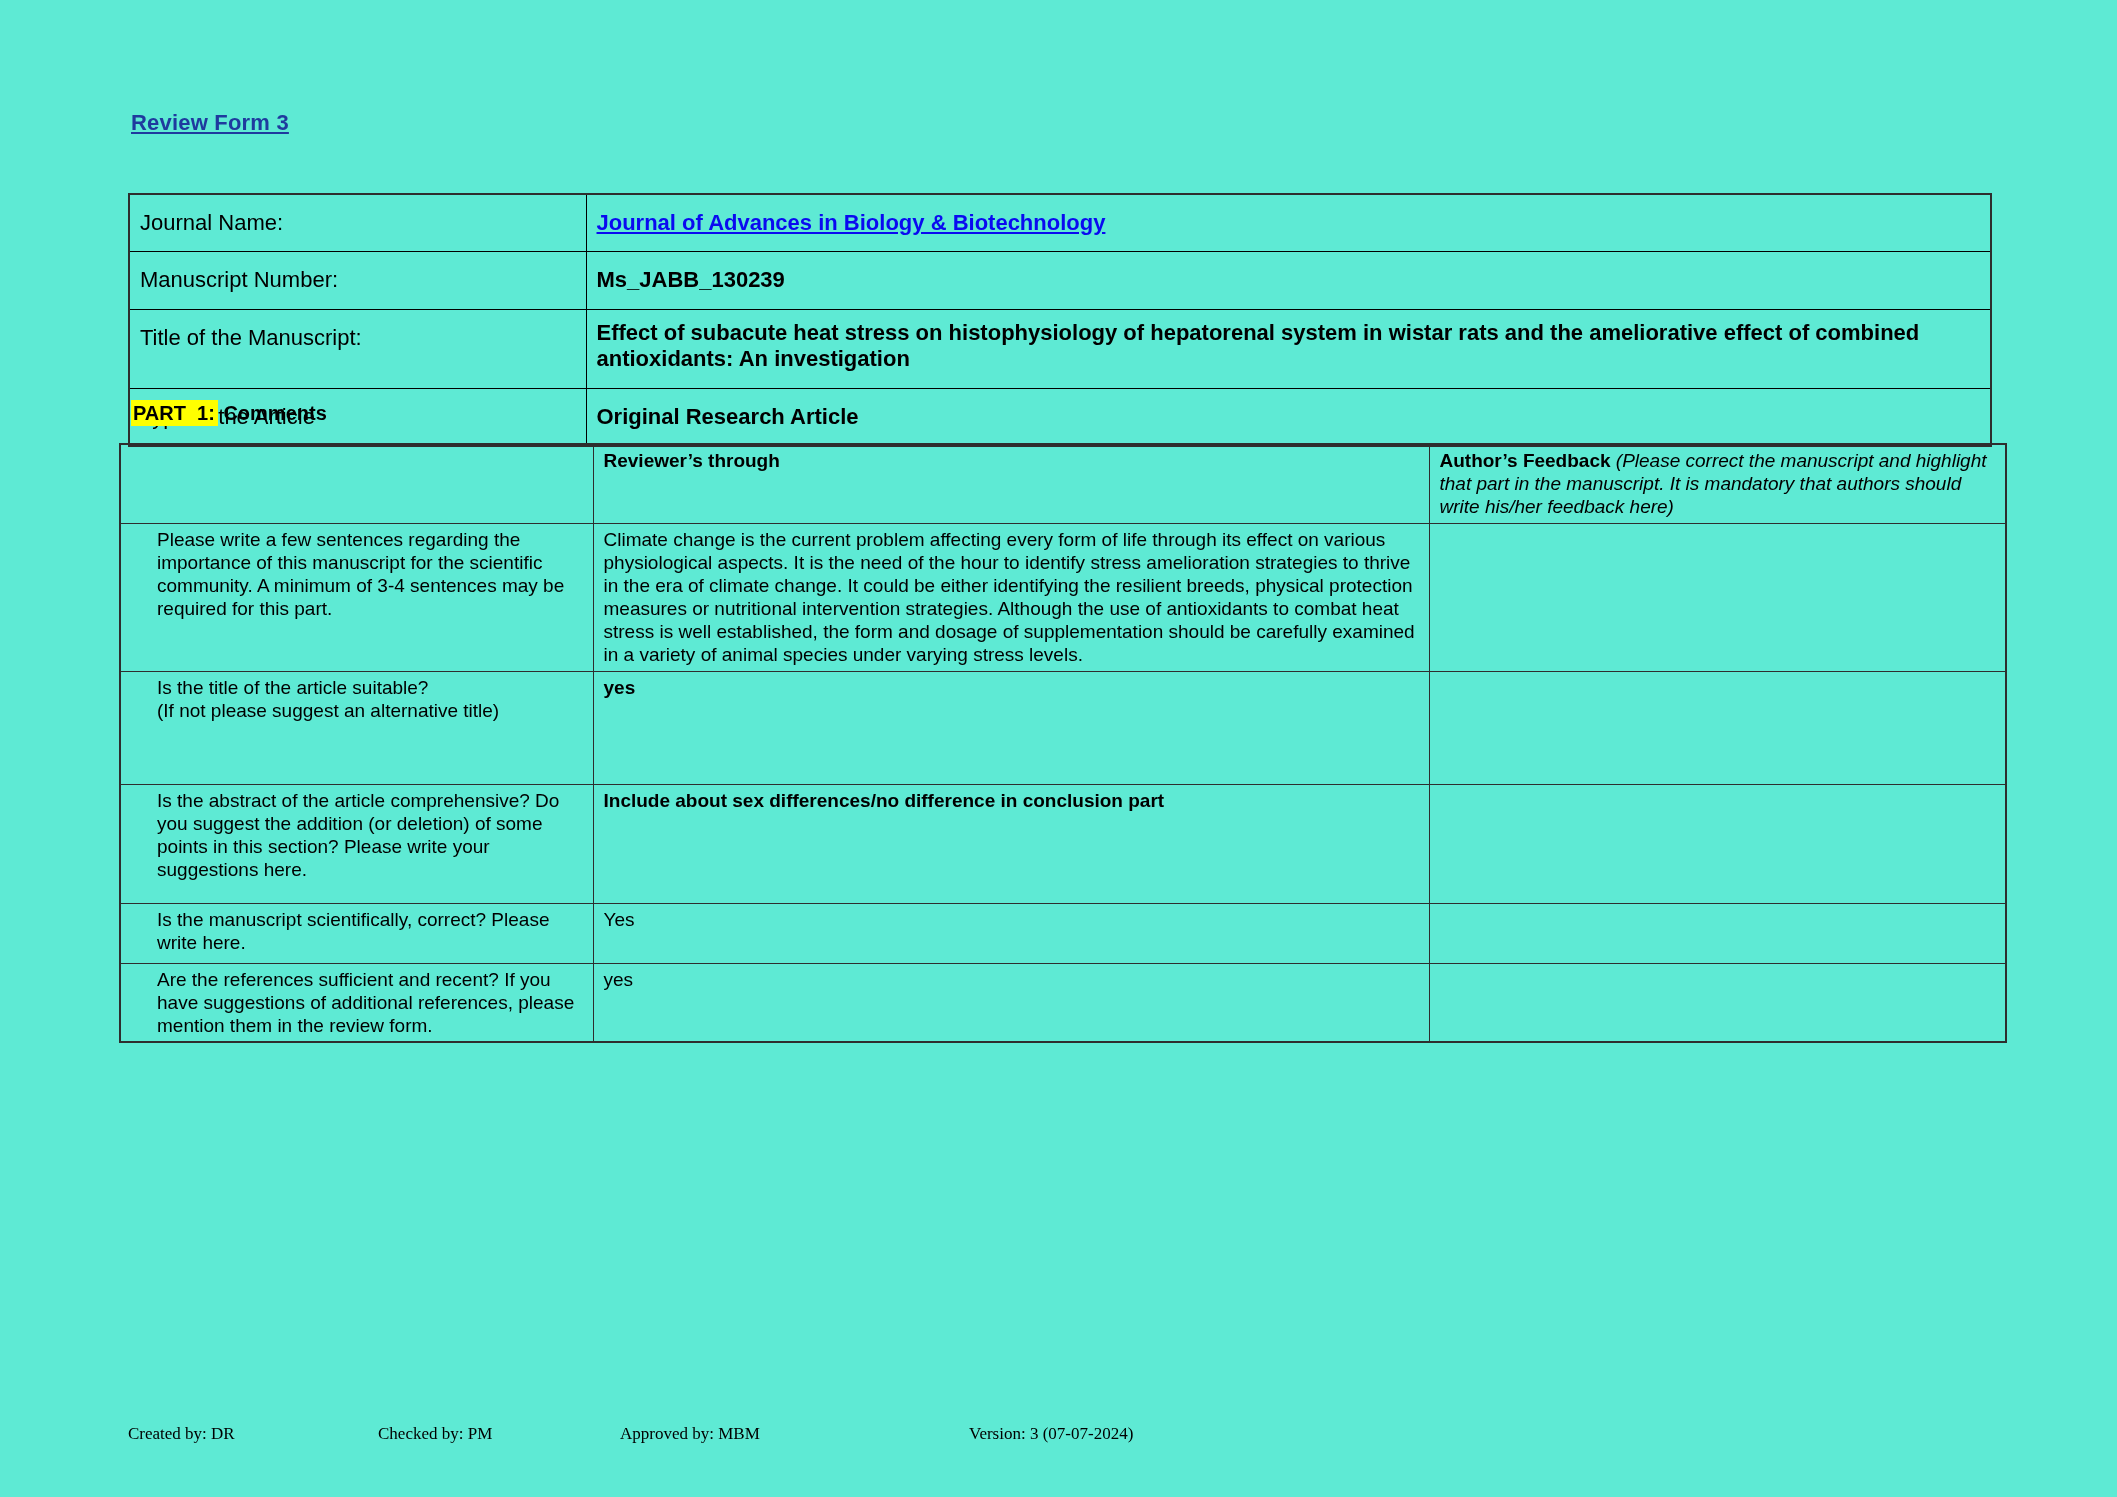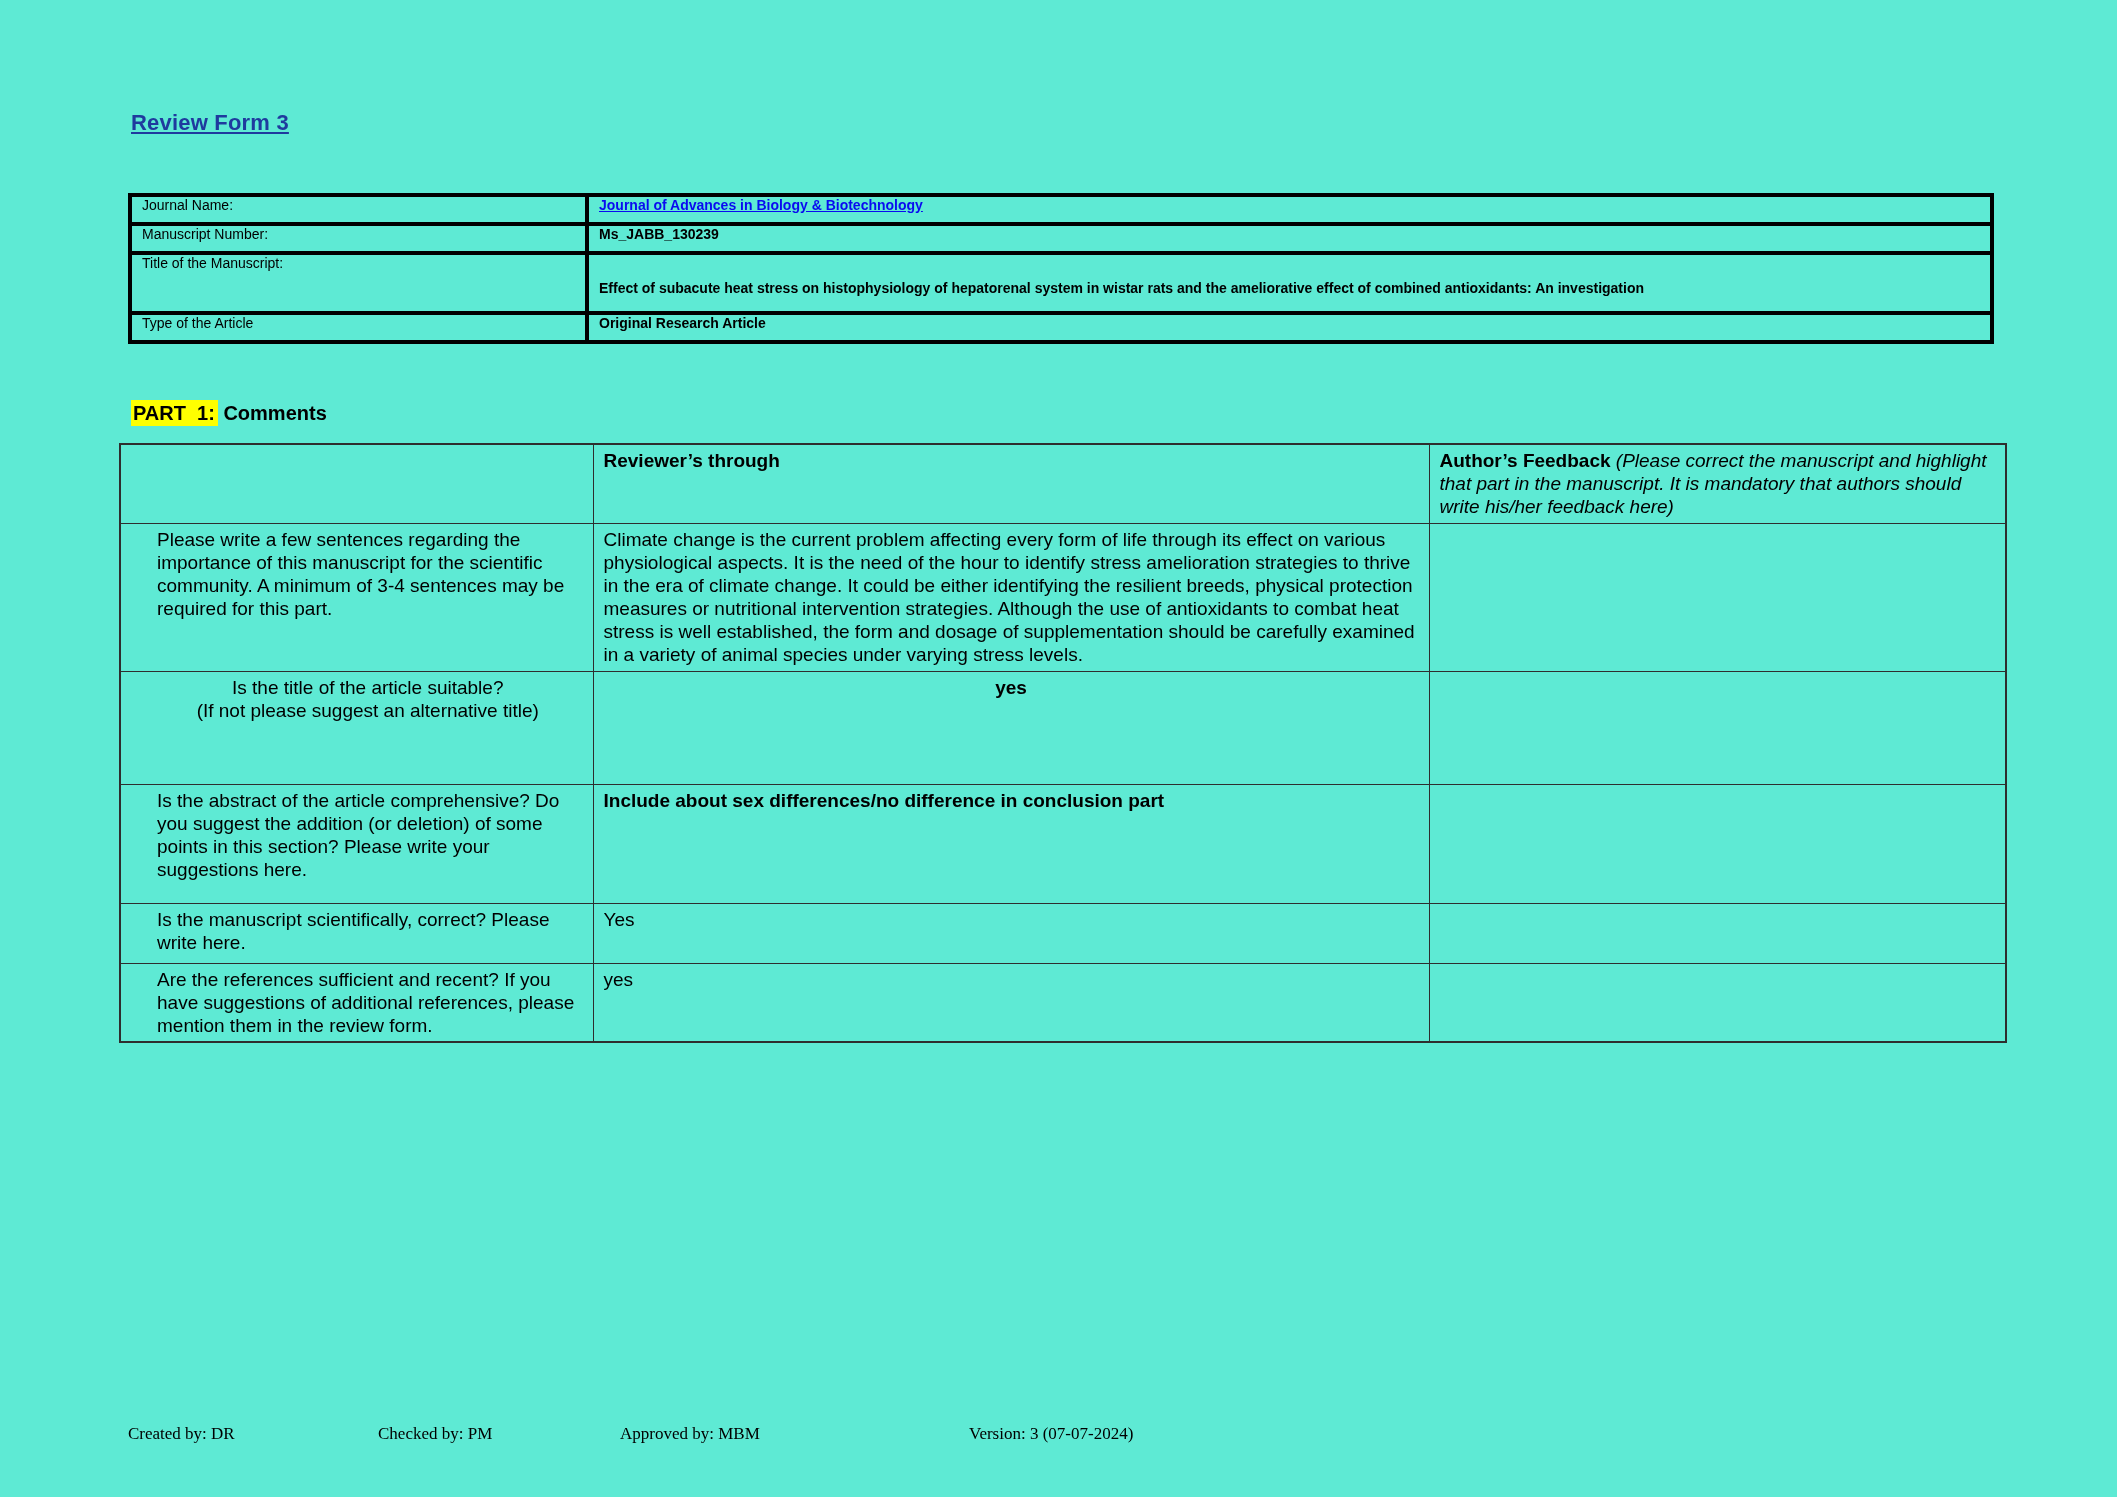--- a/index.html
+++ b/index.html
@@ -29,24 +29,24 @@
   
   table { border-collapse: collapse; table-layout: fixed; }
   .info-table {
     position: absolute;
     left: 128px;
     top: 193px;
     width: 1862px;
     border: 2px solid #2e2e2e;
   }
   .info-table td {
-    border: 4px solid #000000;
-    font-size: 14px;
+    border: 1px solid #000000;
+    font-size: 22px;
     line-height: 1.2;
-    padding: 0 10px;
+    padding: 15px 10px;
     vertical-align: top;
     overflow: hidden;
   }
   .info-table .lbl { font-weight: normal; }
   .info-table .val { font-weight: bold; }
   .info-table tr.r1 td, .info-table tr.r2 td, .info-table tr.r4 td { height: 29px; }
   .info-table tr.r3 td { height: 60px; }
   .info-table tr.r3 td.val { vertical-align: middle; padding-top: 10px; }
   .link {
     color: #0a0af0;
@@ -90,21 +90,21 @@
     padding-left: 36px;
     padding-right: 14px;
     white-space: pre-wrap;
     margin-top: 48px;
   }
   .comments-table td.c { font-weight: normal; }
   .comments-table td.c.b { font-weight: bold; }
   .comments-table .hdr td { font-weight: bold; }
   .comments-table .hdr { height: 66px; }
   .comments-table .row1 { height: 136px; }
-  .comments-table .row2 { height: 113px; text-align: center; }
+  .comments-table .row2 { height: 113px; }
   .comments-table .row3 { height: 119px; }
   .comments-table .row4 { height: 60px; }
   .comments-table .row5 { height: 76px; }
   .fb-italic { font-weight: normal; font-style: italic; }
 
   
   .footer-item {
     position: absolute;
     top: 1424px;
     font-family: "Liberation Serif", serif;

